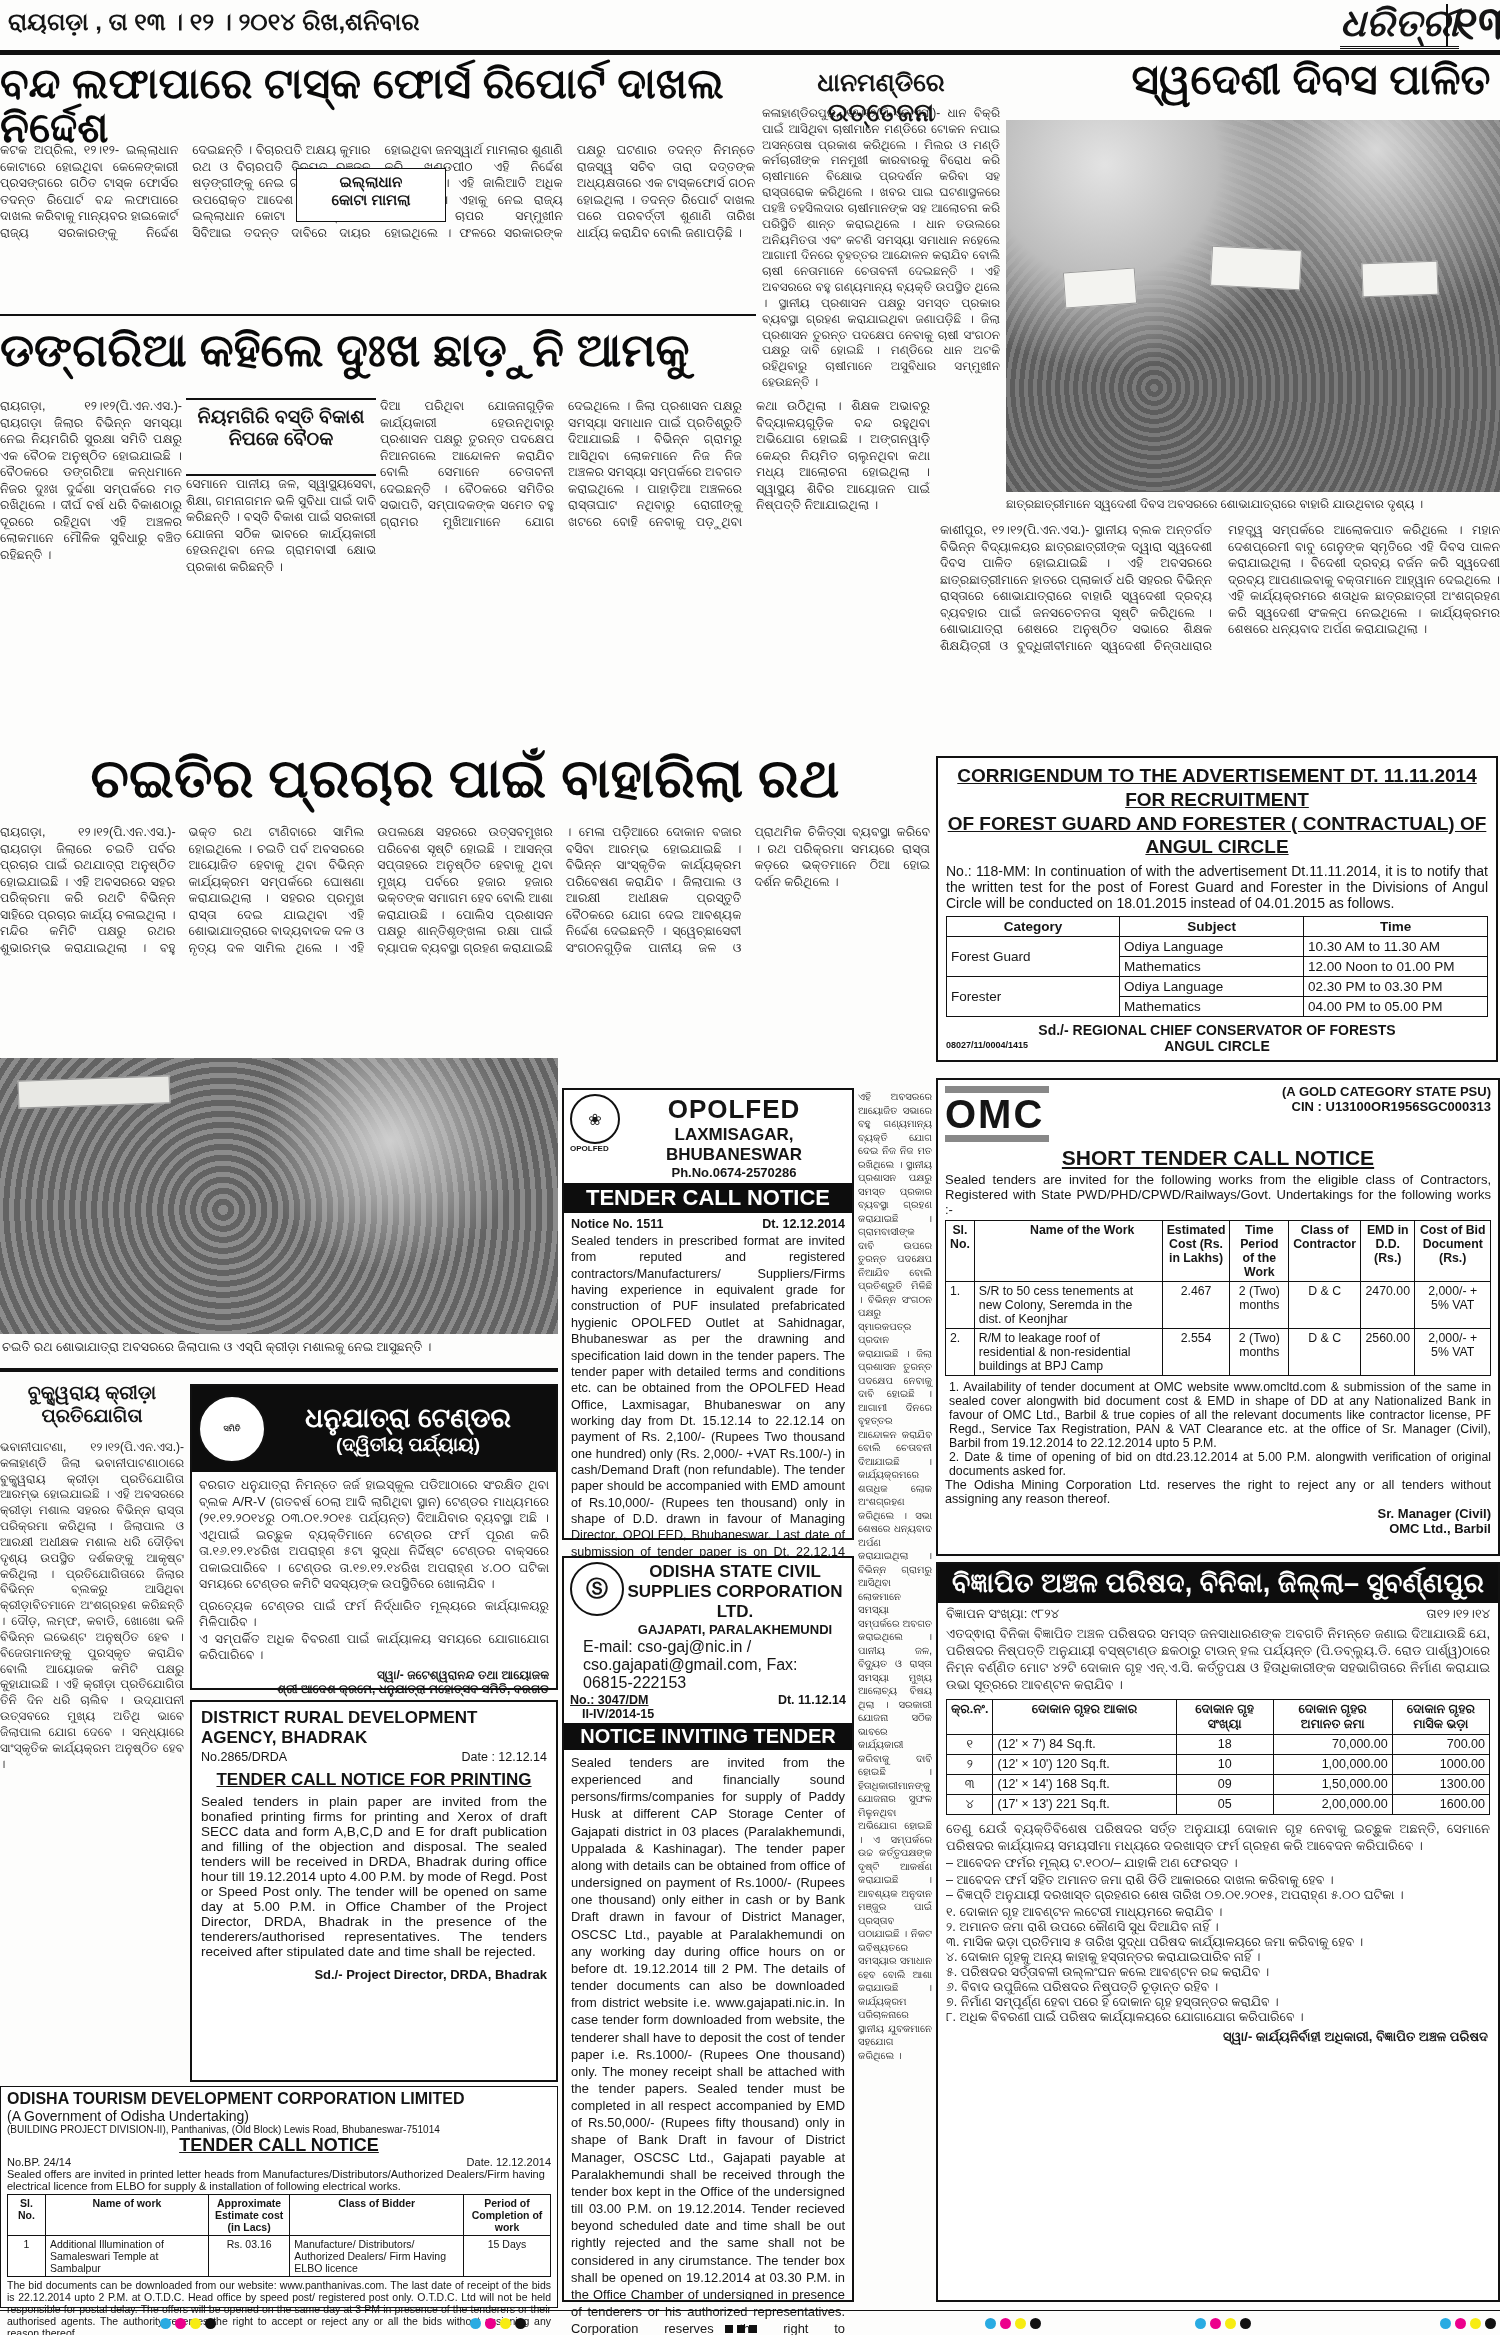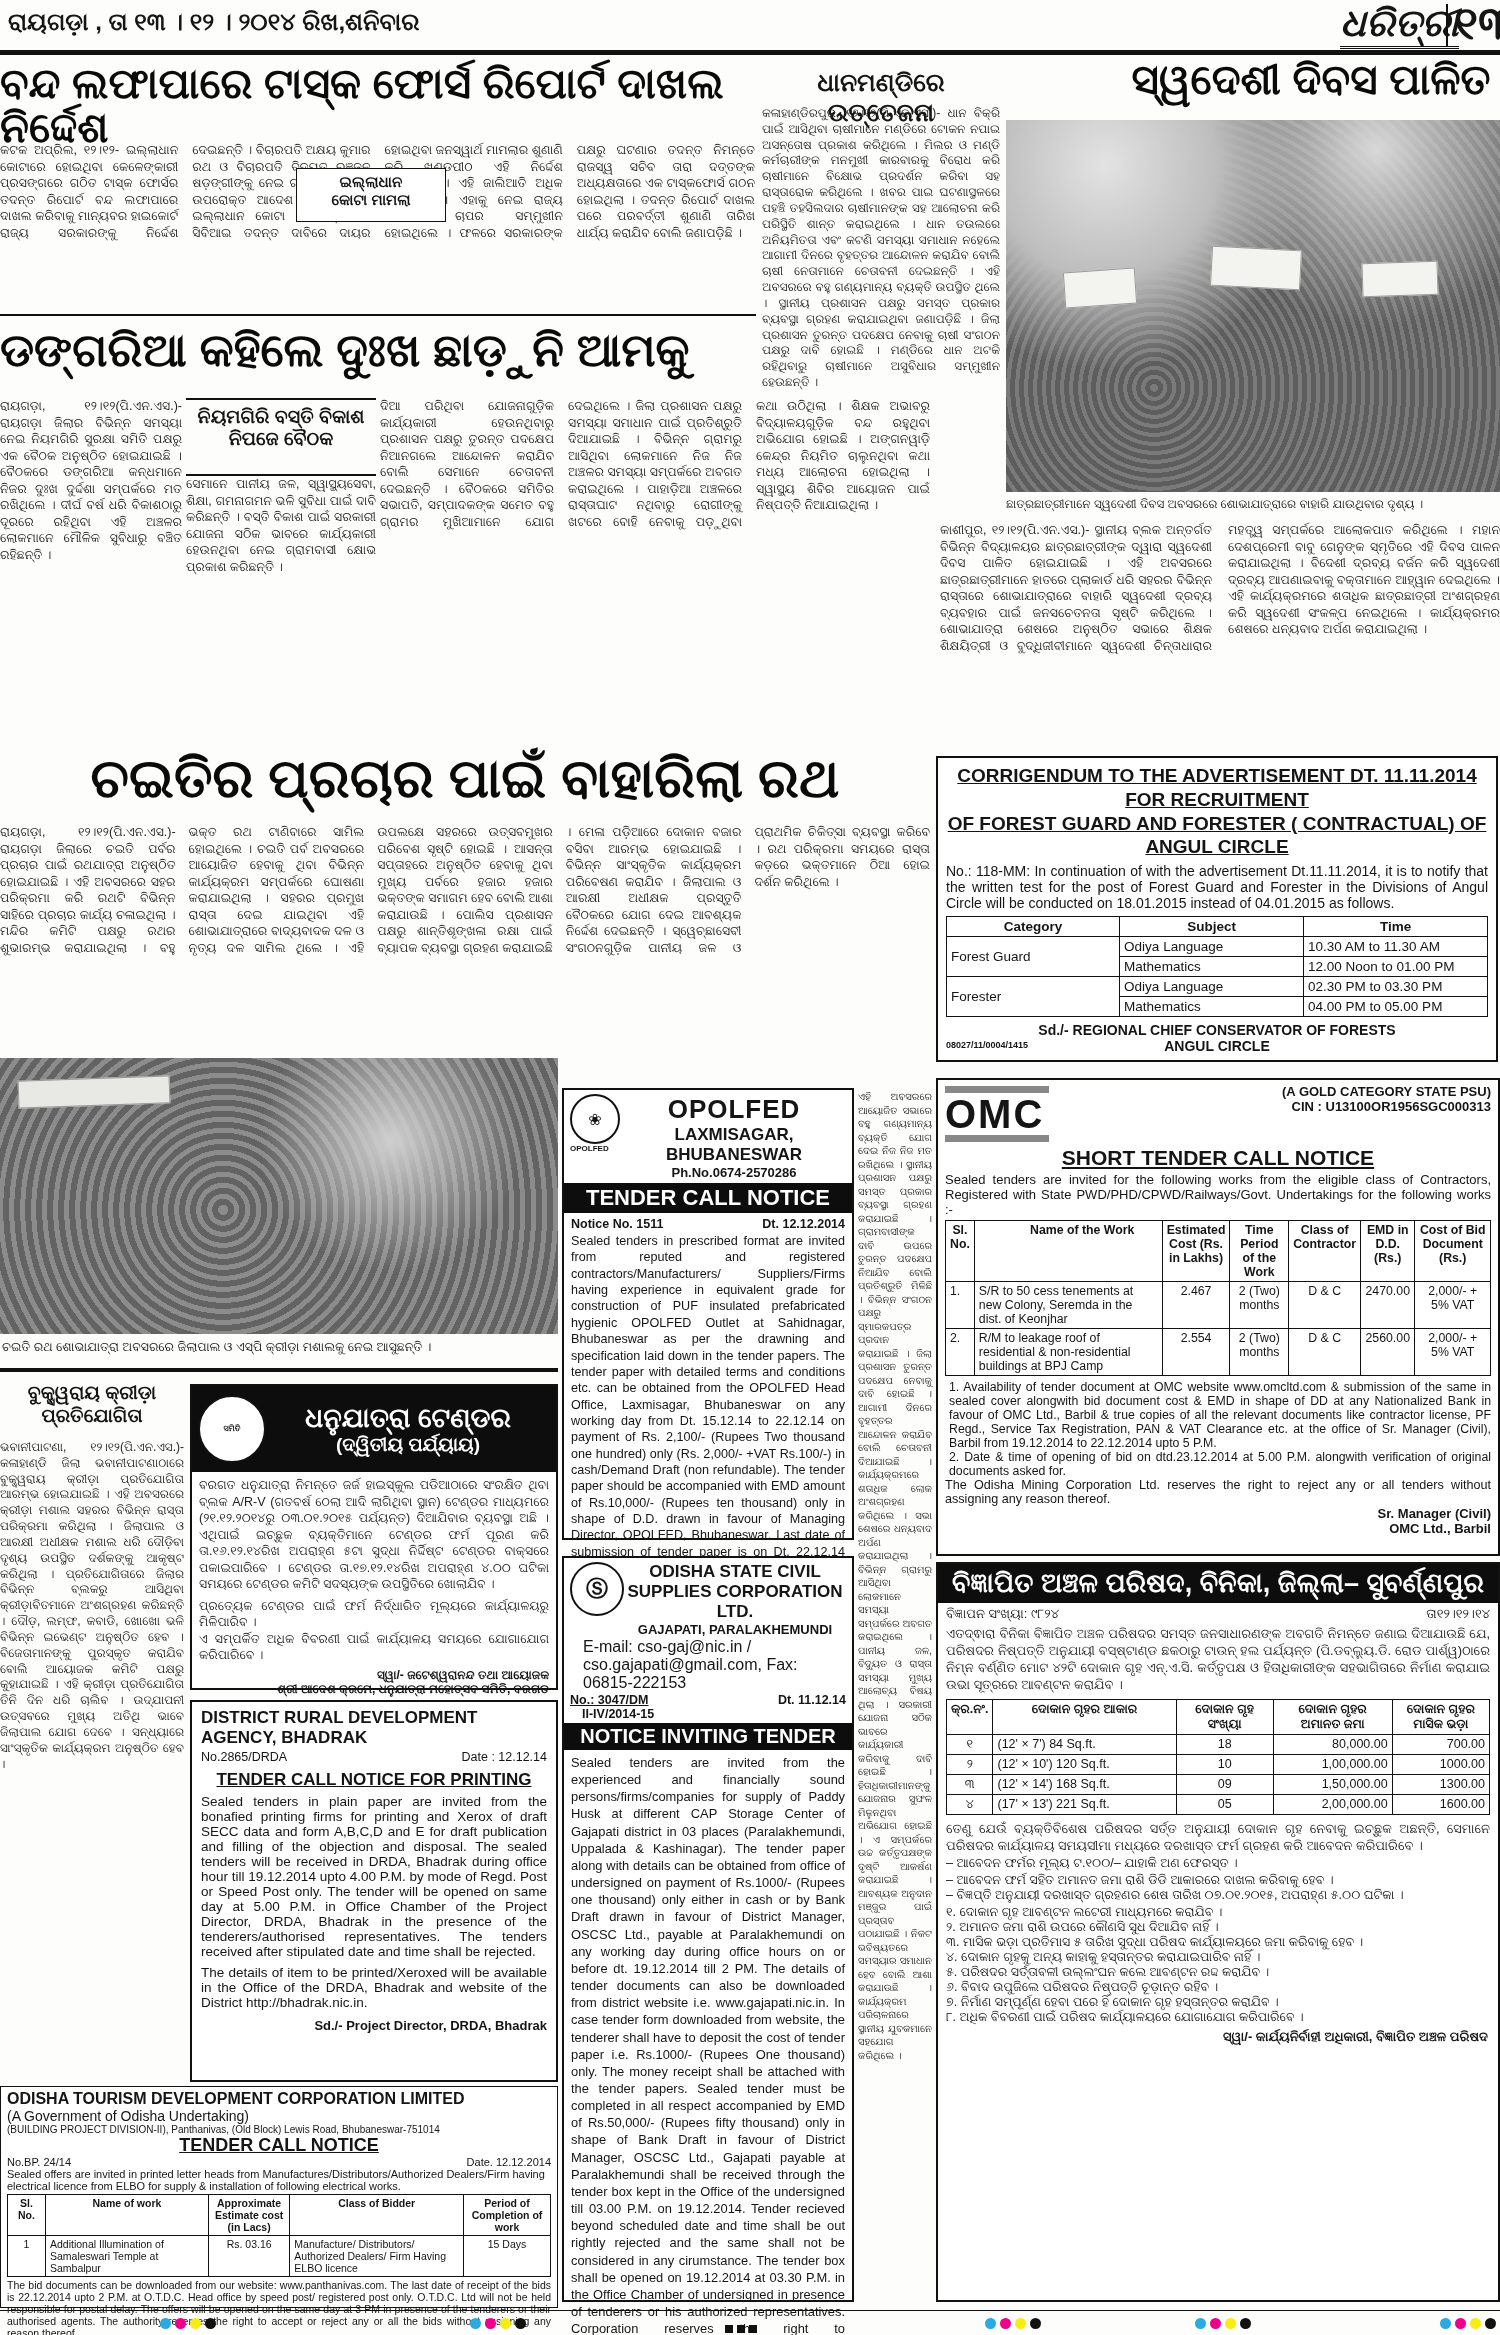--- a/index.html
+++ b/index.html
@@ -145,21 +145,20 @@
   </div>
 
   <div class="abs box" style="left:190px;top:1700px;width:368px;height:382px;padding:6px 9px;">
     <div style="font-size:17px;font-weight:bold;">DISTRICT RURAL DEVELOPMENT AGENCY, BHADRAK</div>
     <div style="display:flex;justify-content:space-between;font-size:12.5px;margin-top:2px;">
       <span>No.2865/DRDA</span>
       <span>Date : 12.12.14</span>
     </div>
     <div class="center underl" style="font-size:17px;font-weight:bold;margin:6px 0 4px;">TENDER CALL NOTICE FOR PRINTING</div>
     <div style="font-size:13.5px;text-align:justify;">Sealed tenders in plain paper are invited from the bonafied printing firms for printing and Xerox of draft SECC data and form A,B,C,D and E for draft publication and filling of the objection and disposal. The sealed tenders will be received in DRDA, Bhadrak during office hour till 19.12.2014 upto 4.00 P.M. by mode of Regd. Post or Speed Post only. The tender will be opened on same day at 5.00 P.M. in Office Chamber of the Project Director, DRDA, Bhadrak in the presence of the tenderers/authorised representatives. The tenders received after stipulated date and time shall be rejected.</div>
-    <div style="font-size:13.5px;text-align:justify;margin-top:6px;">The details of item to be printed/Xeroxed will be available in the Office of the DRDA, Bhadrak and website of the District http://bhadrak.nic.in.</div>
     <div class="sign-right" style="font-size:13px;margin-top:8px;">Sd./- Project Director, DRDA, Bhadrak</div>
   </div>
 
   <div class="abs box" style="left:562px;top:1088px;width:292px;height:452px;">
     <div style="display:flex;padding:4px 6px 0;">
       <div style="flex:none;width:52px;">
         <div class="sealed" style="width:46px;height:46px;font-size:16px;">❀</div>
         <div style="font-size:8px;font-weight:bold;">OPOLFED</div>
       </div>
       <div style="flex:1;text-align:center;">
@@ -264,21 +263,21 @@
         <th style="width:8%;">କ୍ର.ନଂ.</th>
         <th style="width:34%;">ଦୋକାନ ଗୃହର ଆକାର</th>
         <th style="width:18%;">ଦୋକାନ ଗୃହ ସଂଖ୍ୟା</th>
         <th style="width:22%;">ଦୋକାନ ଗୃହର ଅମାନତ ଜମା</th>
         <th style="width:18%;">ଦୋକାନ ଗୃହର ମାସିକ ଭଡ଼ା</th>
       </tr>
       <tr>
         <td class="center">୧</td>
         <td>(12' × 7') 84 Sq.ft.</td>
         <td class="center">18</td>
-        <td style="text-align:right;">80,000.00</td>
+        <td style="text-align:right;">70,000.00</td>
         <td style="text-align:right;">700.00</td>
       </tr>
       <tr>
         <td class="center">୨</td>
         <td>(12' × 10') 120 Sq.ft.</td>
         <td class="center">10</td>
         <td style="text-align:right;">1,00,000.00</td>
         <td style="text-align:right;">1000.00</td>
       </tr>
       <tr>

